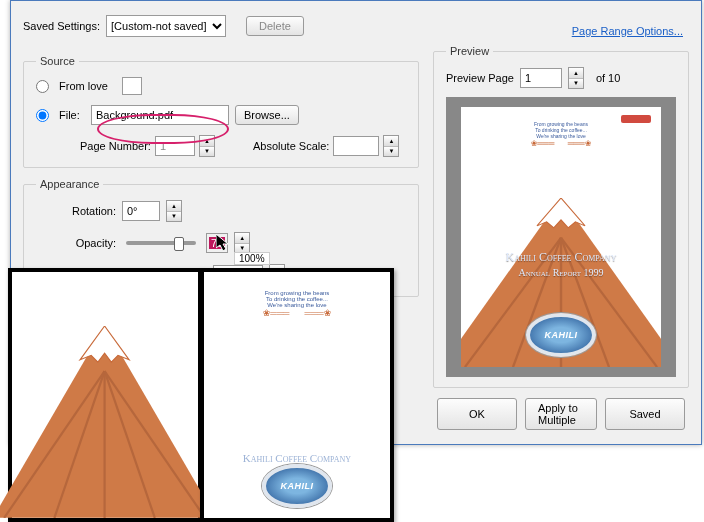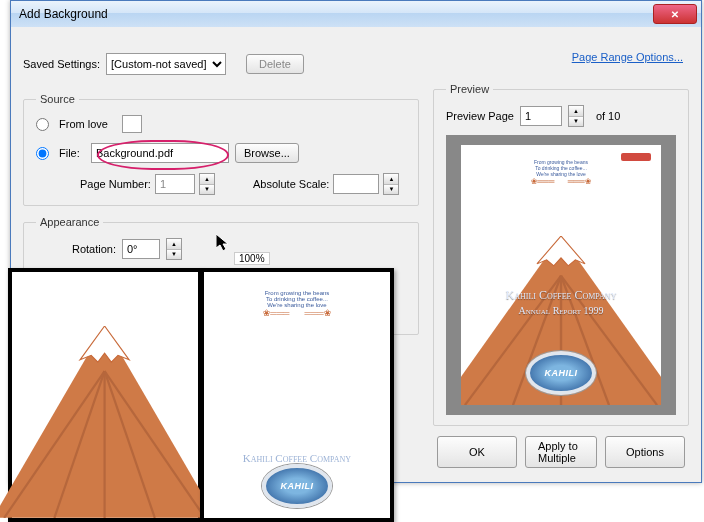--- a/index.html
+++ b/index.html
@@ -38,21 +38,21 @@
     border: 1px solid #a22;
     border-radius: 3px;
     color: #fff;
     display: flex;
     align-items: center;
     justify-content: center;
     font-size: 10px;
     font-weight: bold;
   }
   .body {
-    padding: 26px 12px 14px 12px;
+    padding: 14px 12px 14px 12px;
     position: relative;
   }
   .row { display: flex; align-items: center; gap: 6px; }
   .btn {
     background: linear-gradient(#fdfdfd, #e4e4e4);
     border: 1px solid #9a9a9a;
     border-radius: 3px;
     padding: 3px 12px;
     font-size: 11px;
     display: inline-flex;
@@ -268,25 +268,20 @@
     display: flex;
     justify-content: flex-end;
     gap: 8px;
     padding: 10px 4px 0 4px;
   }
 </style>
 </head>
 <body>
 
 <div class="window">
-  <div class="titlebar">
-    <span>Add Background</span>
-    <span class="spacer"></span>
-    <div class="close-btn">✕</div>
-  </div>
 
   <div class="body">
 
     <div class="row" style="margin-bottom:8px;">
       <span class="label">Saved Settings:</span>
       <select class="combo" style="width:120px;">
         <option>[Custom-not saved]</option>
       </select>
       <span style="width:8px;"></span>
       <div class="btn disabled">Delete</div>
@@ -402,21 +397,21 @@
                 <span class="sub">Annual Report 1999</span>
               </div>
               <div class="badge">KAHILI</div>
             </div>
           </div>
         </fieldset>
 
         <div class="bottom-buttons">
           <div class="btn" style="min-width:54px;">OK</div>
           <div class="btn">Apply to Multiple</div>
-          <div class="btn" style="min-width:54px;">Options</div>
+          <div class="btn" style="min-width:54px;">Saved</div>
         </div>
       </div>
     </div>
 
     <div class="callout"></div>
 
   </div>
 </div>
 
 <div class="overlay-thumb thumb1">

